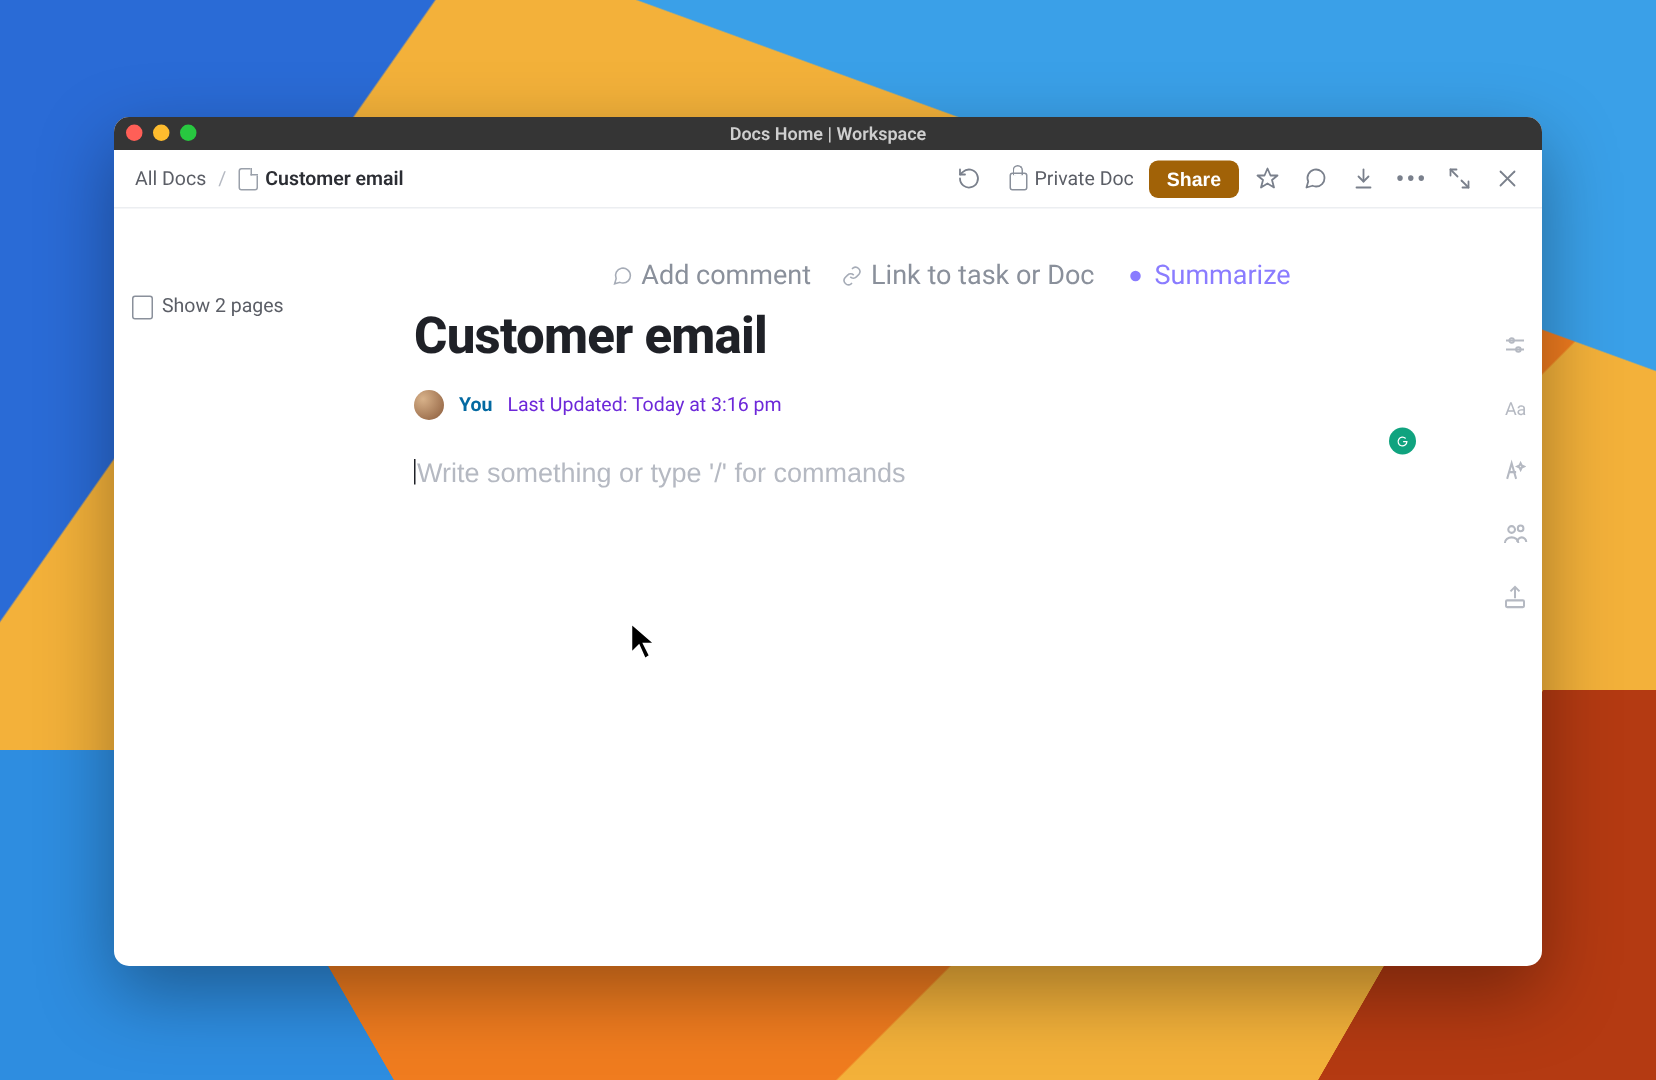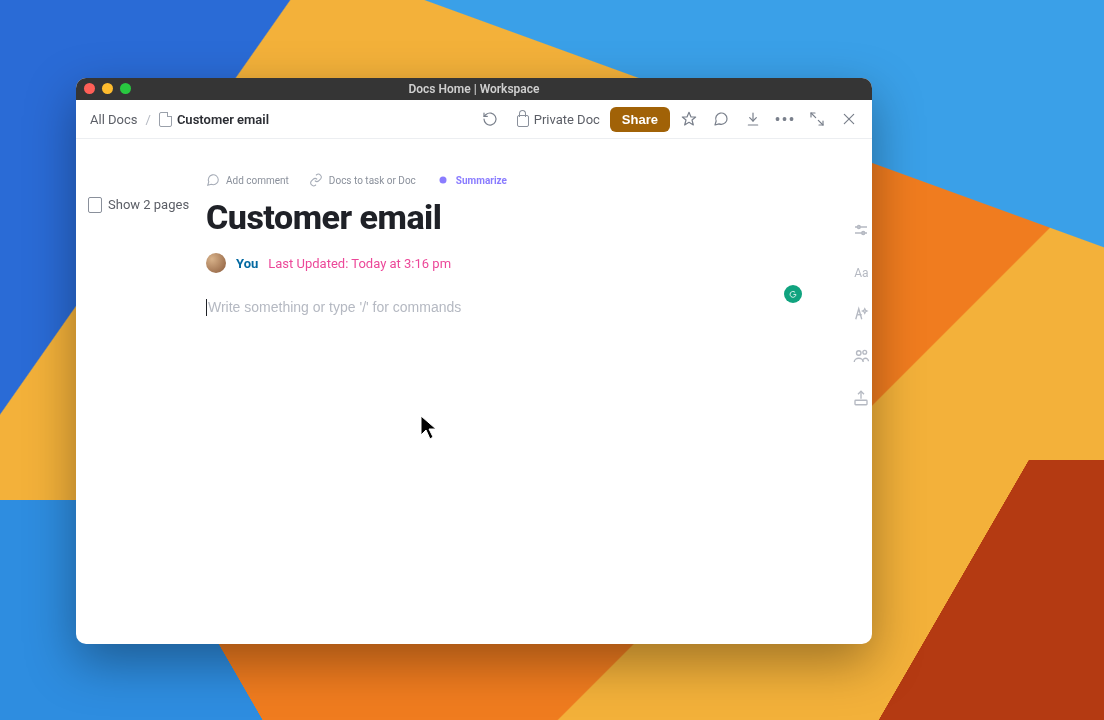--- a/index.html
+++ b/index.html
@@ -16,21 +16,21 @@
   .desktop::before{
     content:"";position:absolute;left:0;bottom:0;width:350px;height:220px;
     background:linear-gradient(60deg,#2e8de0 0%,#2e8de0 55%,rgba(0,0,0,0) 55.1%);
   }
   .desktop::after{
     content:"";position:absolute;right:0;bottom:0;width:300px;height:260px;
     background:linear-gradient(-60deg,#b43a12 0%,#b43a12 50%,rgba(0,0,0,0) 50.1%);
   }
 
   .window{
-    position:absolute;left:76px;top:78px;width:796px;height:566px;
+    position:absolute;left:76px;top:78px;width:952px;height:566px;
     border-radius:10px;background:#ffffff;box-shadow:0 18px 50px rgba(0,0,0,0.35);
     overflow:hidden;z-index:5;
   }
   .titlebar{
     height:22px;background:#353535;color:#d4d4d4;font-size:12px;
     display:flex;align-items:center;position:relative;
   }
   .traffic{position:absolute;left:8px;top:5px;display:flex;gap:7px;}
   .dot{width:11px;height:11px;border-radius:50%;}
   .dot.red{background:#ff5f57;}
@@ -60,33 +60,33 @@
   .icon-btn{width:26px;height:26px;display:flex;align-items:center;justify-content:center;color:#7a808c;margin-left:6px;cursor:pointer;}
   .icon-btn svg{width:16px;height:16px;stroke:currentColor;fill:none;stroke-width:1.8;stroke-linecap:round;stroke-linejoin:round;}
   .more-dots{font-size:18px;letter-spacing:1px;}
   .body{display:flex;height:calc(100% - 60px);}
 
   .sidebar{width:180px;padding:58px 8px 0 12px;font-size:13px;color:#5b5e66;}
   .showpages{display:flex;align-items:flex-start;gap:6px;cursor:pointer;}
   .showpages .pgicon{width:12px;height:14px;border:1.4px solid #8a909b;border-radius:2px;}
 
   .doc{flex:1;padding:34px 0 0 0;position:relative;}
-  .actions{display:flex;gap:20px;font-size:10px;color:#8a909b;margin-left:0;}
+  .actions{display:flex;gap:20px;font-size:18px;color:#8a909b;margin-left:0;justify-content:center;}
   .actions .act{display:flex;align-items:center;gap:6px;cursor:pointer;}
   .actions svg{width:14px;height:14px;stroke:#a6acb7;fill:none;stroke-width:1.8;}
   .act.summarize svg circle{fill:#8a7cff;stroke:none;}
-  .act.summarize span{color:#8a7cff;font-weight:bold;}
+  .act.summarize span{color:#8a7cff;}
   h1.title{font-size:34px;font-weight:800;color:#1f2127;margin:10px 0 16px 0;letter-spacing:-0.5px;}
   .meta{display:flex;align-items:center;gap:10px;font-size:13px;color:#8a909b;}
   .avatar{width:20px;height:20px;border-radius:50%;background:radial-gradient(circle at 30% 30%,#d8b28a,#8a5a3a);}
   .you{font-weight:700;color:#0369a1;}
-  .updated{color:#ec4899;}
+  .updated{color:#6d28d9;}
   .editor{margin-top:24px;}
   .editor input.placeholder{
-    width:640px;border:none;outline:none;font-size:14px;color:#333;
+    width:640px;border:none;outline:none;font-size:18px;color:#333;
   }
   .editor input.placeholder::placeholder{color:#b5b9c2;}
   .editor-wrap{position:relative;}
   .caret{position:absolute;left:0;top:2px;width:1px;height:17px;background:#1f2127;}
 
   .rightrail{width:36px;display:flex;flex-direction:column;align-items:center;gap:24px;padding-top:82px;color:#b5b9c2;}
   .rightrail .rr{width:18px;height:18px;cursor:pointer;}
   .rightrail svg{width:18px;height:18px;stroke:#b5b9c2;fill:none;stroke-width:1.8;}
   .gram-badge{
     position:absolute;top:146px;right:48px;width:18px;height:18px;border-radius:50%;
@@ -186,21 +186,21 @@
             <svg viewBox="0 0 24 24">
                 <path d="M21 11.5a8.38 8.38 0 0 1-8.5 8.5 8.5 8.5 0 0 1-3.5-.74L3 21l1.74-6A8.5 8.5 0 1 1 21 11.5z"></path>
               </svg>
             <span>Add comment</span>
           </div>
           <div class="act">
             <svg viewBox="0 0 24 24">
                 <path d="M10 13a5 5 0 0 0 7 0l3-3a5 5 0 0 0-7-7l-1 1"></path>
                 <path d="M14 11a5 5 0 0 0-7 0l-3 3a5 5 0 0 0 7 7l1-1"></path>
               </svg>
-            <span>Docs to task or Doc</span>
+            <span>Link to task or Doc</span>
           </div>
           <div class="act summarize">
             <svg viewBox="0 0 24 24">
                 <circle cx="12" cy="12" r="6"></circle>
               </svg>
             <span>Summarize</span>
           </div>
         </div>
 
         <h1 class="title">Customer email</h1>

